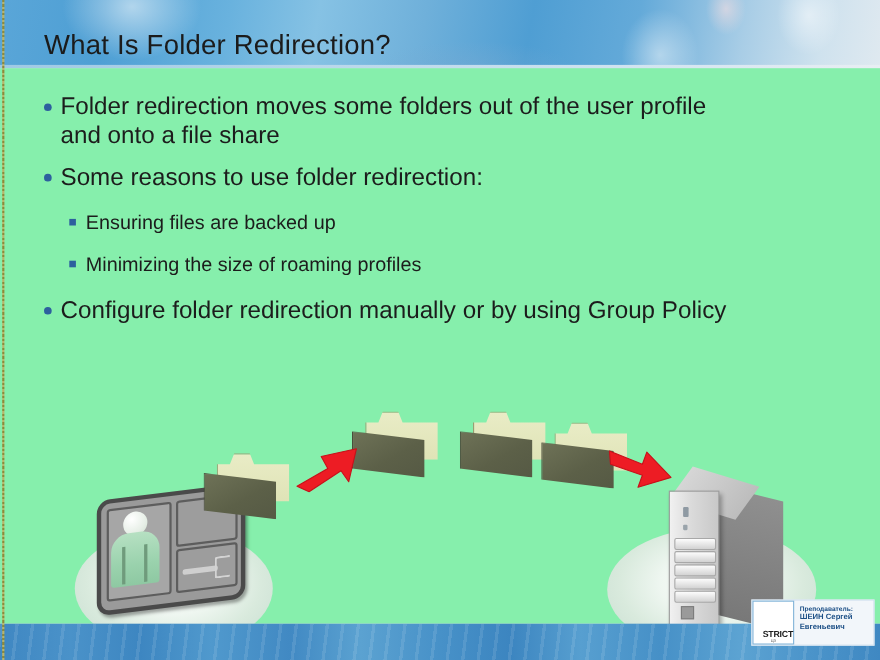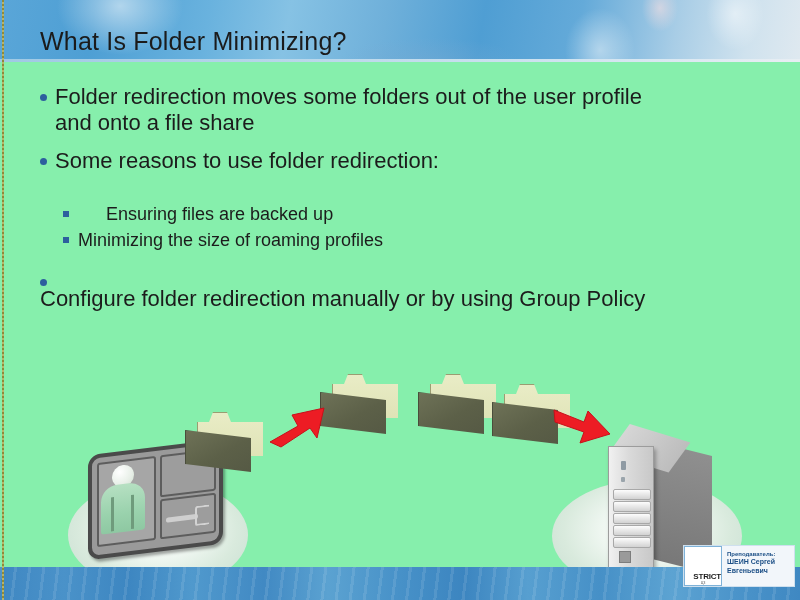--- a/index.html
+++ b/index.html
@@ -35,23 +35,23 @@
 
   .bullet{position:absolute;display:flex;align-items:flex-start;}
   .bullet .mark{flex:0 0 auto;}
   .b1 .mark{width:7px;height:7px;border-radius:50%;background:#2d5f9e;margin-top:10px;margin-right:8px;}
   .b1 .txt{font-size:22px;line-height:26px;color:#1c1c1c;}
   .b2 .mark{width:6px;height:6px;background:#2d5f9e;margin-top:8px;margin-right:9px;}
   .b2 .txt{font-size:18px;line-height:22px;color:#1c1c1c;}
 
   #bullet-0{left:40px;top:22px;width:640px;}
   #bullet-1{left:40px;top:86px;width:640px;}
-  #bullet-2{left:63px;top:141px;width:600px;gap:28px;}
+  #bullet-2{left:63px;top:129px;width:600px;}
   #bullet-3{left:63px;top:167px;width:600px;}
-  #bullet-4{left:40px;top:207px;width:660px;flex-direction:column;}
+  #bullet-4{left:40px;top:207px;width:660px;}
 
   
   .diagram{position:absolute;left:0;top:300px;width:800px;height:260px;}
 
   .glow{position:absolute;border-radius:50%;
     background:radial-gradient(ellipse at 50% 45%,#ffffff 0%,#eef6f0 35%,#d9eadd 62%,#cfe3d6 80%,rgba(222,238,228,0) 100%);}
 
   
   .profile{position:absolute;left:88px;top:85px;width:135px;height:105px;
     transform:skewY(-7deg);}
@@ -132,21 +132,21 @@
   .logo-text .nm{font-size:7px;color:#1c4f86;font-weight:bold;line-height:8.5px;}
 </style>
 </head>
 <body>
 
 <div class="slide">
 
   <div class="edge-left"></div>
 
   <div class="header"></div>
-  <div class="title">What Is Folder Minimizing?</div>
+  <div class="title">What Is Folder Redirection?</div>
 
   <div class="body-area">
 
     <div class="bullet b1" id="bullet-0">
       <span class="mark"></span>
       <span class="txt">Folder redirection moves some folders out of the user profile and onto a file share</span>
     </div>
 
     <div class="bullet b1" id="bullet-1">
       <span class="mark"></span>

